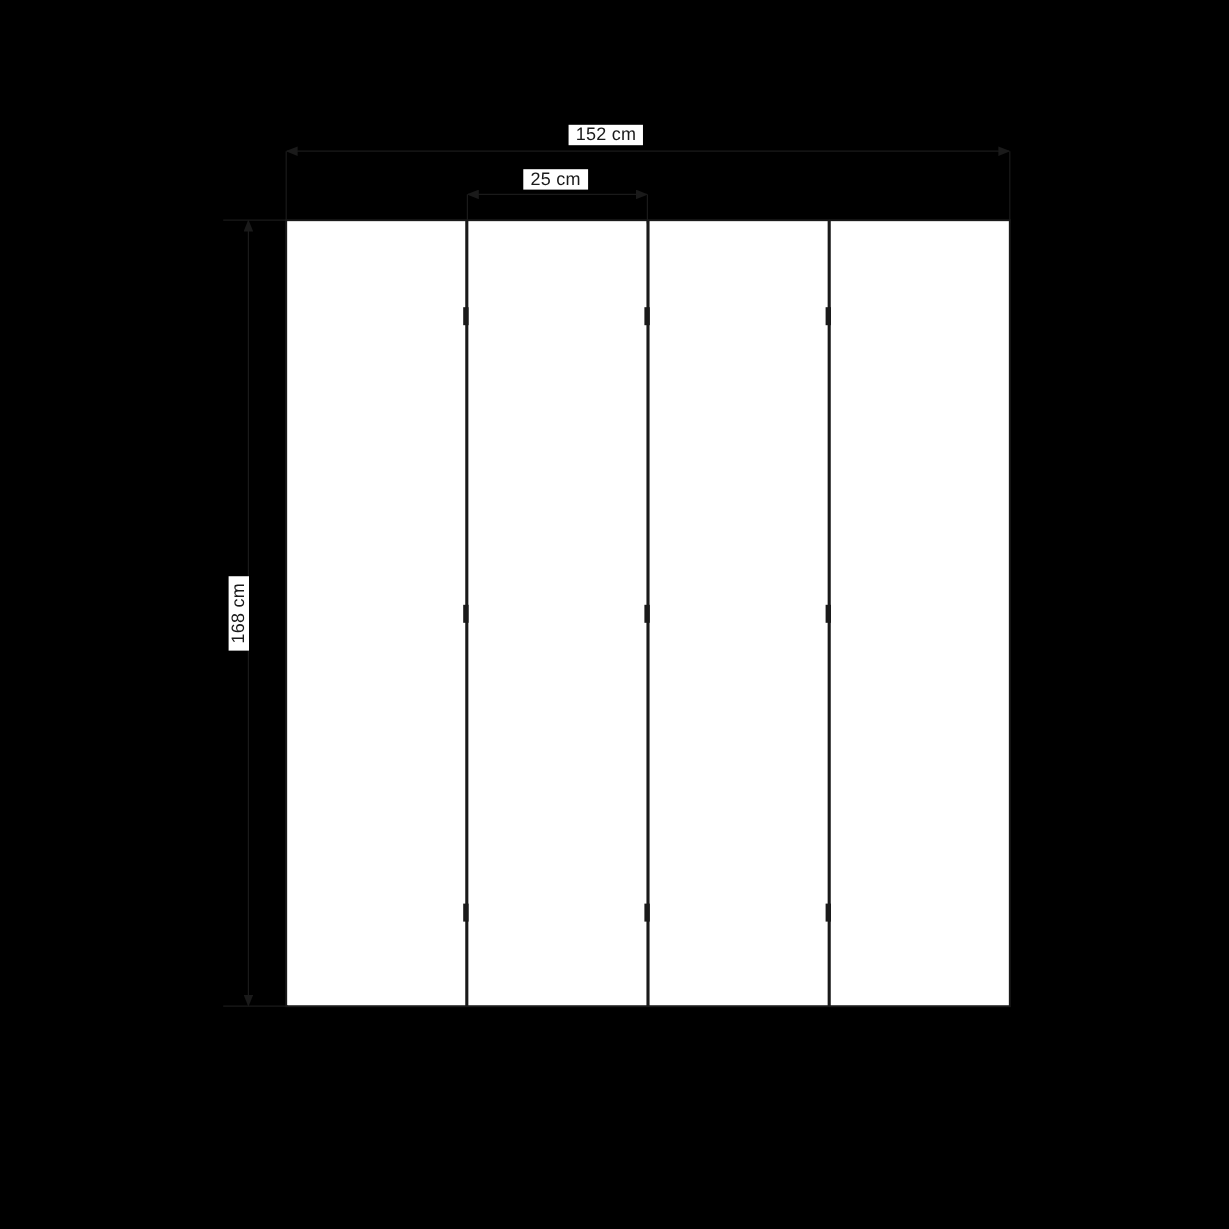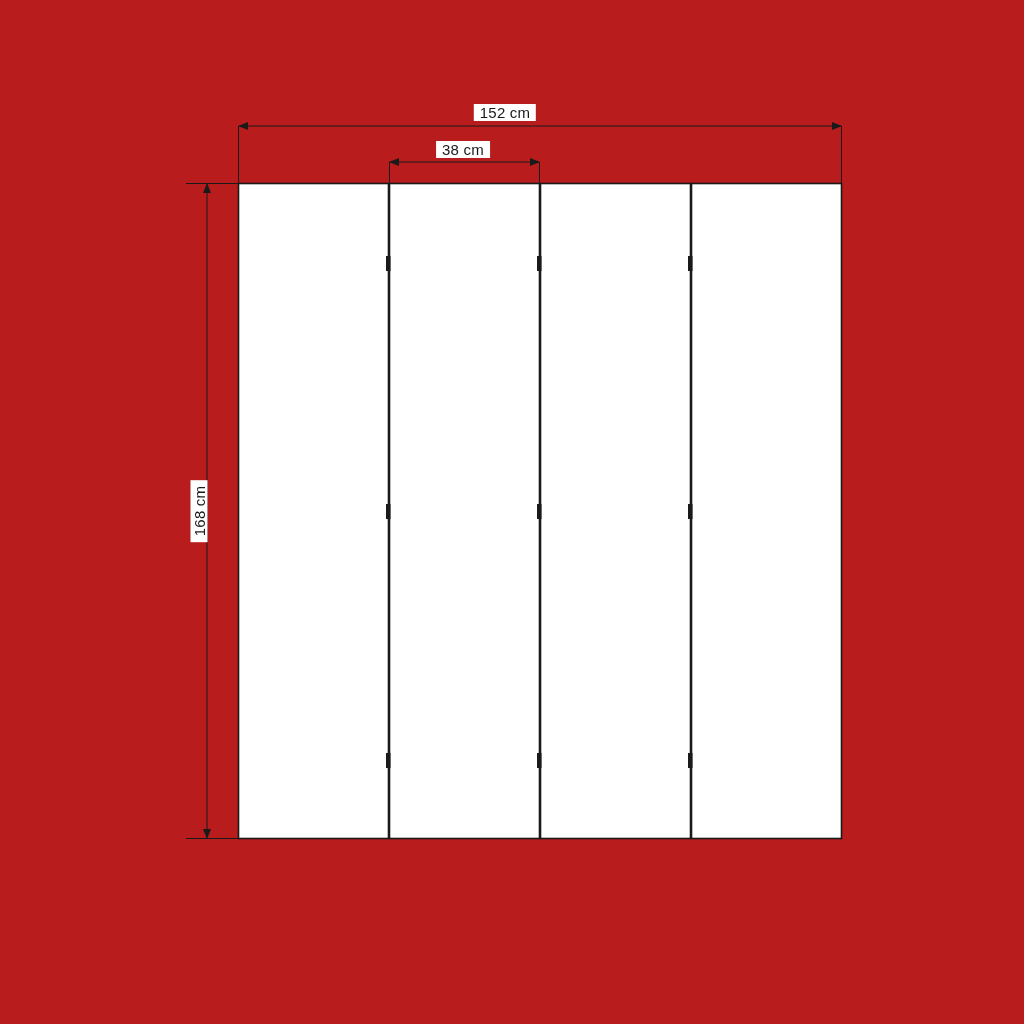--- a/index.html
+++ b/index.html
@@ -10,21 +10,21 @@
   body {
     width: 1024px;
     height: 1024px;
     font-family: "Liberation Sans", sans-serif;
     overflow: hidden;
   }
   #stage {
     position: relative;
     width: 1024px;
     height: 1024px;
-    background: #b91c1c;
+    background: #000000;
   }
   #diagram-svg {
     position: absolute;
     left: 0;
     top: 0;
     width: 1024px;
     height: 1024px;
     display: block;
   }
   .dim-label {
@@ -104,17 +104,17 @@
 
     <g>
       <line x1="186" y1="183.5" x2="240" y2="183.5" stroke="#1a1a1a" stroke-width="1"></line>
       <line x1="186" y1="838.5" x2="240" y2="838.5" stroke="#1a1a1a" stroke-width="1"></line>
       <line x1="207" y1="184" x2="207" y2="838" stroke="#1a1a1a" stroke-width="1" marker-start="url(#arrow-start)" marker-end="url(#arrow-end)"></line>
     </g>
   </svg>
 
   <div class="dim-label" id="label-width-total">152 cm</div>
 
-  <div class="dim-label" id="label-width-panel">38 cm</div>
+  <div class="dim-label" id="label-width-panel">25 cm</div>
 
   <div class="dim-label" id="label-height-total">168 cm</div>
 
 </div>
 
 </body></html>

